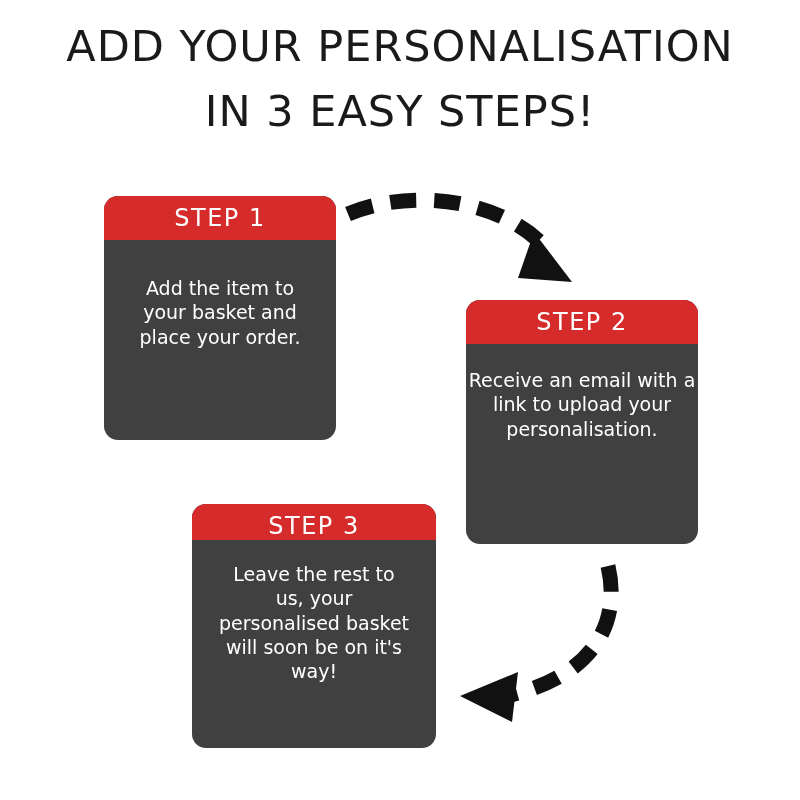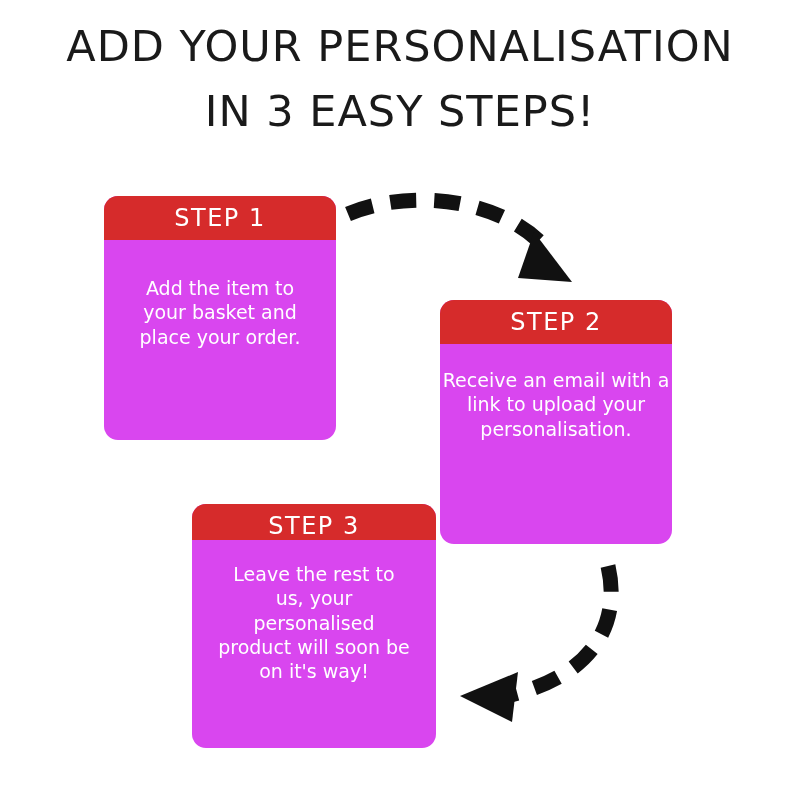--- a/index.html
+++ b/index.html
@@ -46,21 +46,21 @@
     font-size: 43px;
     letter-spacing: 1px;
     margin-top: 17px;
   }
 
   
   .card {
     position: absolute;
     border-radius: 14px;
     overflow: hidden;
-    background: #d946ef;
+    background: #404040;
     box-shadow: 0 0 0 0 rgba(0,0,0,0);
   }
   .card-header {
     background: #d62b2b;
     color: #ffffff;
     text-align: center;
     font-family: "DejaVu Sans", sans-serif;
     letter-spacing: 1.5px;
   }
   .card-body {
@@ -89,21 +89,21 @@
     font-size: 24px;
   }
   #card-step-1 .card-body {
     margin-top: 36px;
     padding: 0 20px;
     font-size: 19px;
   }
 
   
   #card-step-2 {
-    left: 440px;
+    left: 466px;
     top: 300px;
     width: 232px;
     height: 244px;
   }
   #card-step-2 .card-header {
     height: 44px;
     line-height: 44px;
     font-size: 24px;
   }
   #card-step-2 .card-body {
@@ -168,16 +168,16 @@
     <div class="card-body">Receive an email with a link to upload your personalisation.</div>
   </div>
 
   <svg class="arrow" id="arrow-2-to-3" viewBox="0 0 200 180">
     <path d="M168,10 C182,70 150,122 66,140" fill="none" stroke="#111111" stroke-width="15" stroke-linecap="butt" stroke-dasharray="26 18"></path>
     <polygon points="78,116 20,140 72,166" fill="#111111"></polygon>
   </svg>
 
   <div class="card" id="card-step-3">
     <div class="card-header">STEP 3</div>
-    <div class="card-body">Leave the rest to us, your personalised product will soon be on it's way!</div>
+    <div class="card-body">Leave the rest to us, your personalised basket will soon be on it's way!</div>
   </div>
 
 </div>
 
 </body></html>

